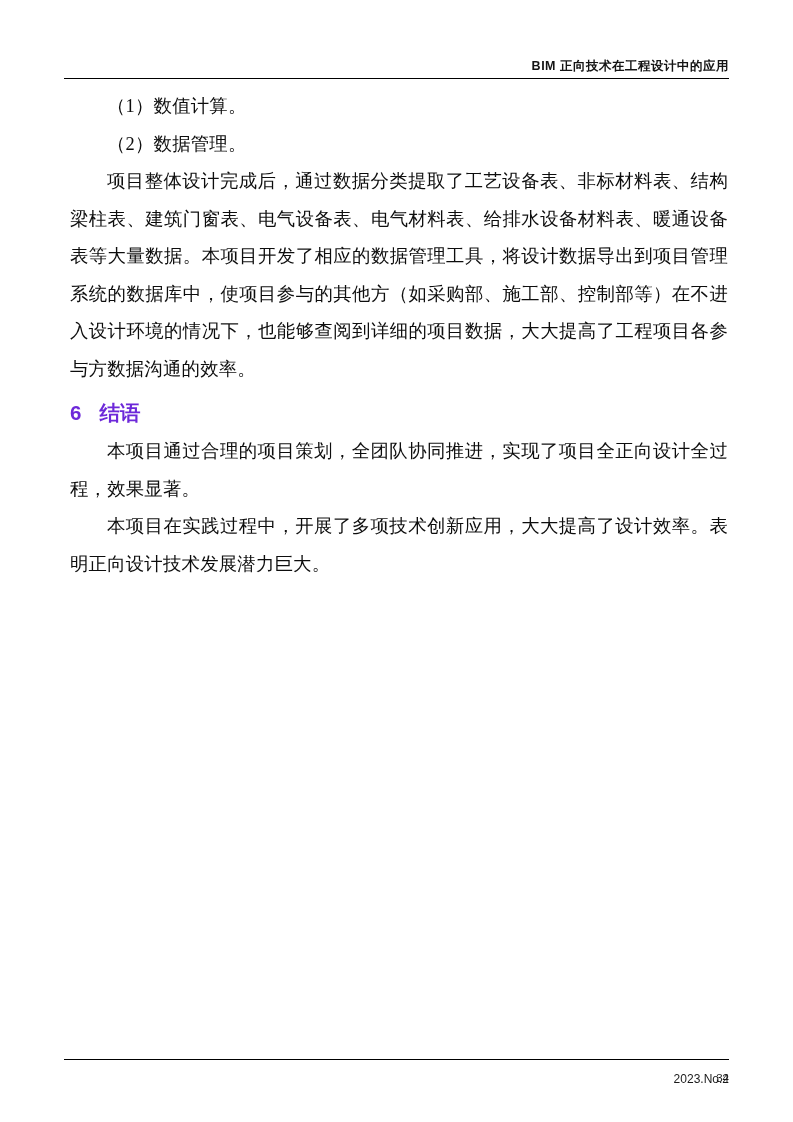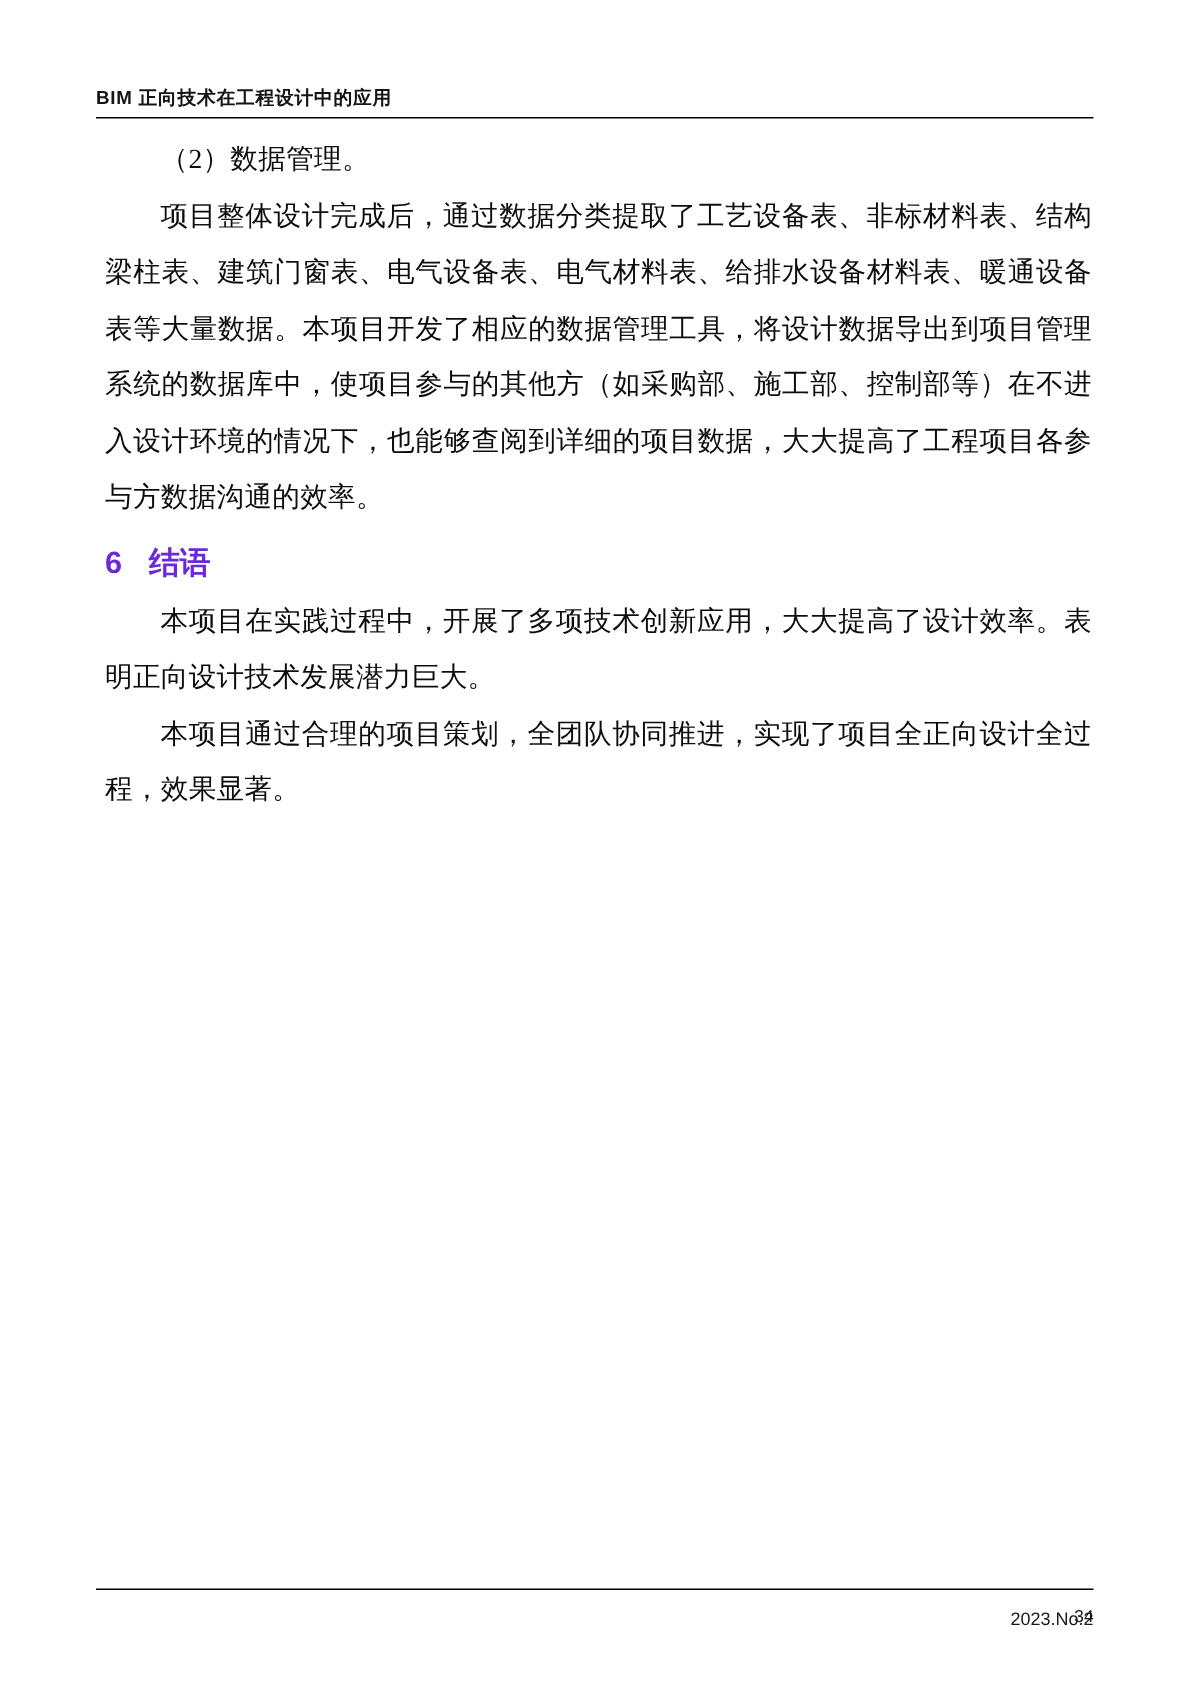--- a/index.html
+++ b/index.html
@@ -18,23 +18,23 @@
     position: relative;
     width: 793px;
     height: 1122px;
     box-sizing: border-box;
     padding: 0;
   }
   .header {
     position: absolute;
     top: 56px;
     left: 64px;
-    right: 52px;
+    right: 64px;
     height: 26px;
-    text-align: left;
+    text-align: right;
   }
   .header-title {
     font-family: "Liberation Sans", "DejaVu Sans", sans-serif;
     font-size: 12.5px;
     letter-spacing: 0.5px;
     color: #141414;
     font-weight: 600;
   }
   .header-rule {
     position: absolute;
@@ -109,29 +109,30 @@
 
 <div class="page">
 
   <div class="header">
     <span class="header-title">BIM 正向技术在工程设计中的应用</span>
   </div>
   <div class="header-rule"></div>
 
   <div class="content">
 
+    <p class="para indent">（1）数值计算。</p>
     <p class="para indent">（2）数据管理。</p>
     <p class="para indent">项目整体设计完成后，通过数据分类提取了工艺设备表、非标材料表、结构梁柱表、建筑门窗表、电气设备表、电气材料表、给排水设备材料表、暖通设备表等大量数据。本项目开发了相应的数据管理工具，将设计数据导出到项目管理系统的数据库中，使项目参与的其他方（如采购部、施工部、控制部等）在不进入设计环境的情况下，也能够查阅到详细的项目数据，大大提高了工程项目各参与方数据沟通的效率。</p>
 
     <h2 class="section">
       <span class="num">6</span><span>结语</span>
     </h2>
 
+    <p class="para indent">本项目通过合理的项目策划，全团队协同推进，实现了项目全正向设计全过程，效果显著。</p>
     <p class="para indent">本项目在实践过程中，开展了多项技术创新应用，大大提高了设计效率。表明正向设计技术发展潜力巨大。</p>
-    <p class="para indent">本项目通过合理的项目策划，全团队协同推进，实现了项目全正向设计全过程，效果显著。</p>
 
   </div>
 
   <div class="footer-rule"></div>
   <div class="footer">
     <span class="page-number">34</span>
     <span class="issue">2023.No.2</span>
   </div>
 
 </div>

